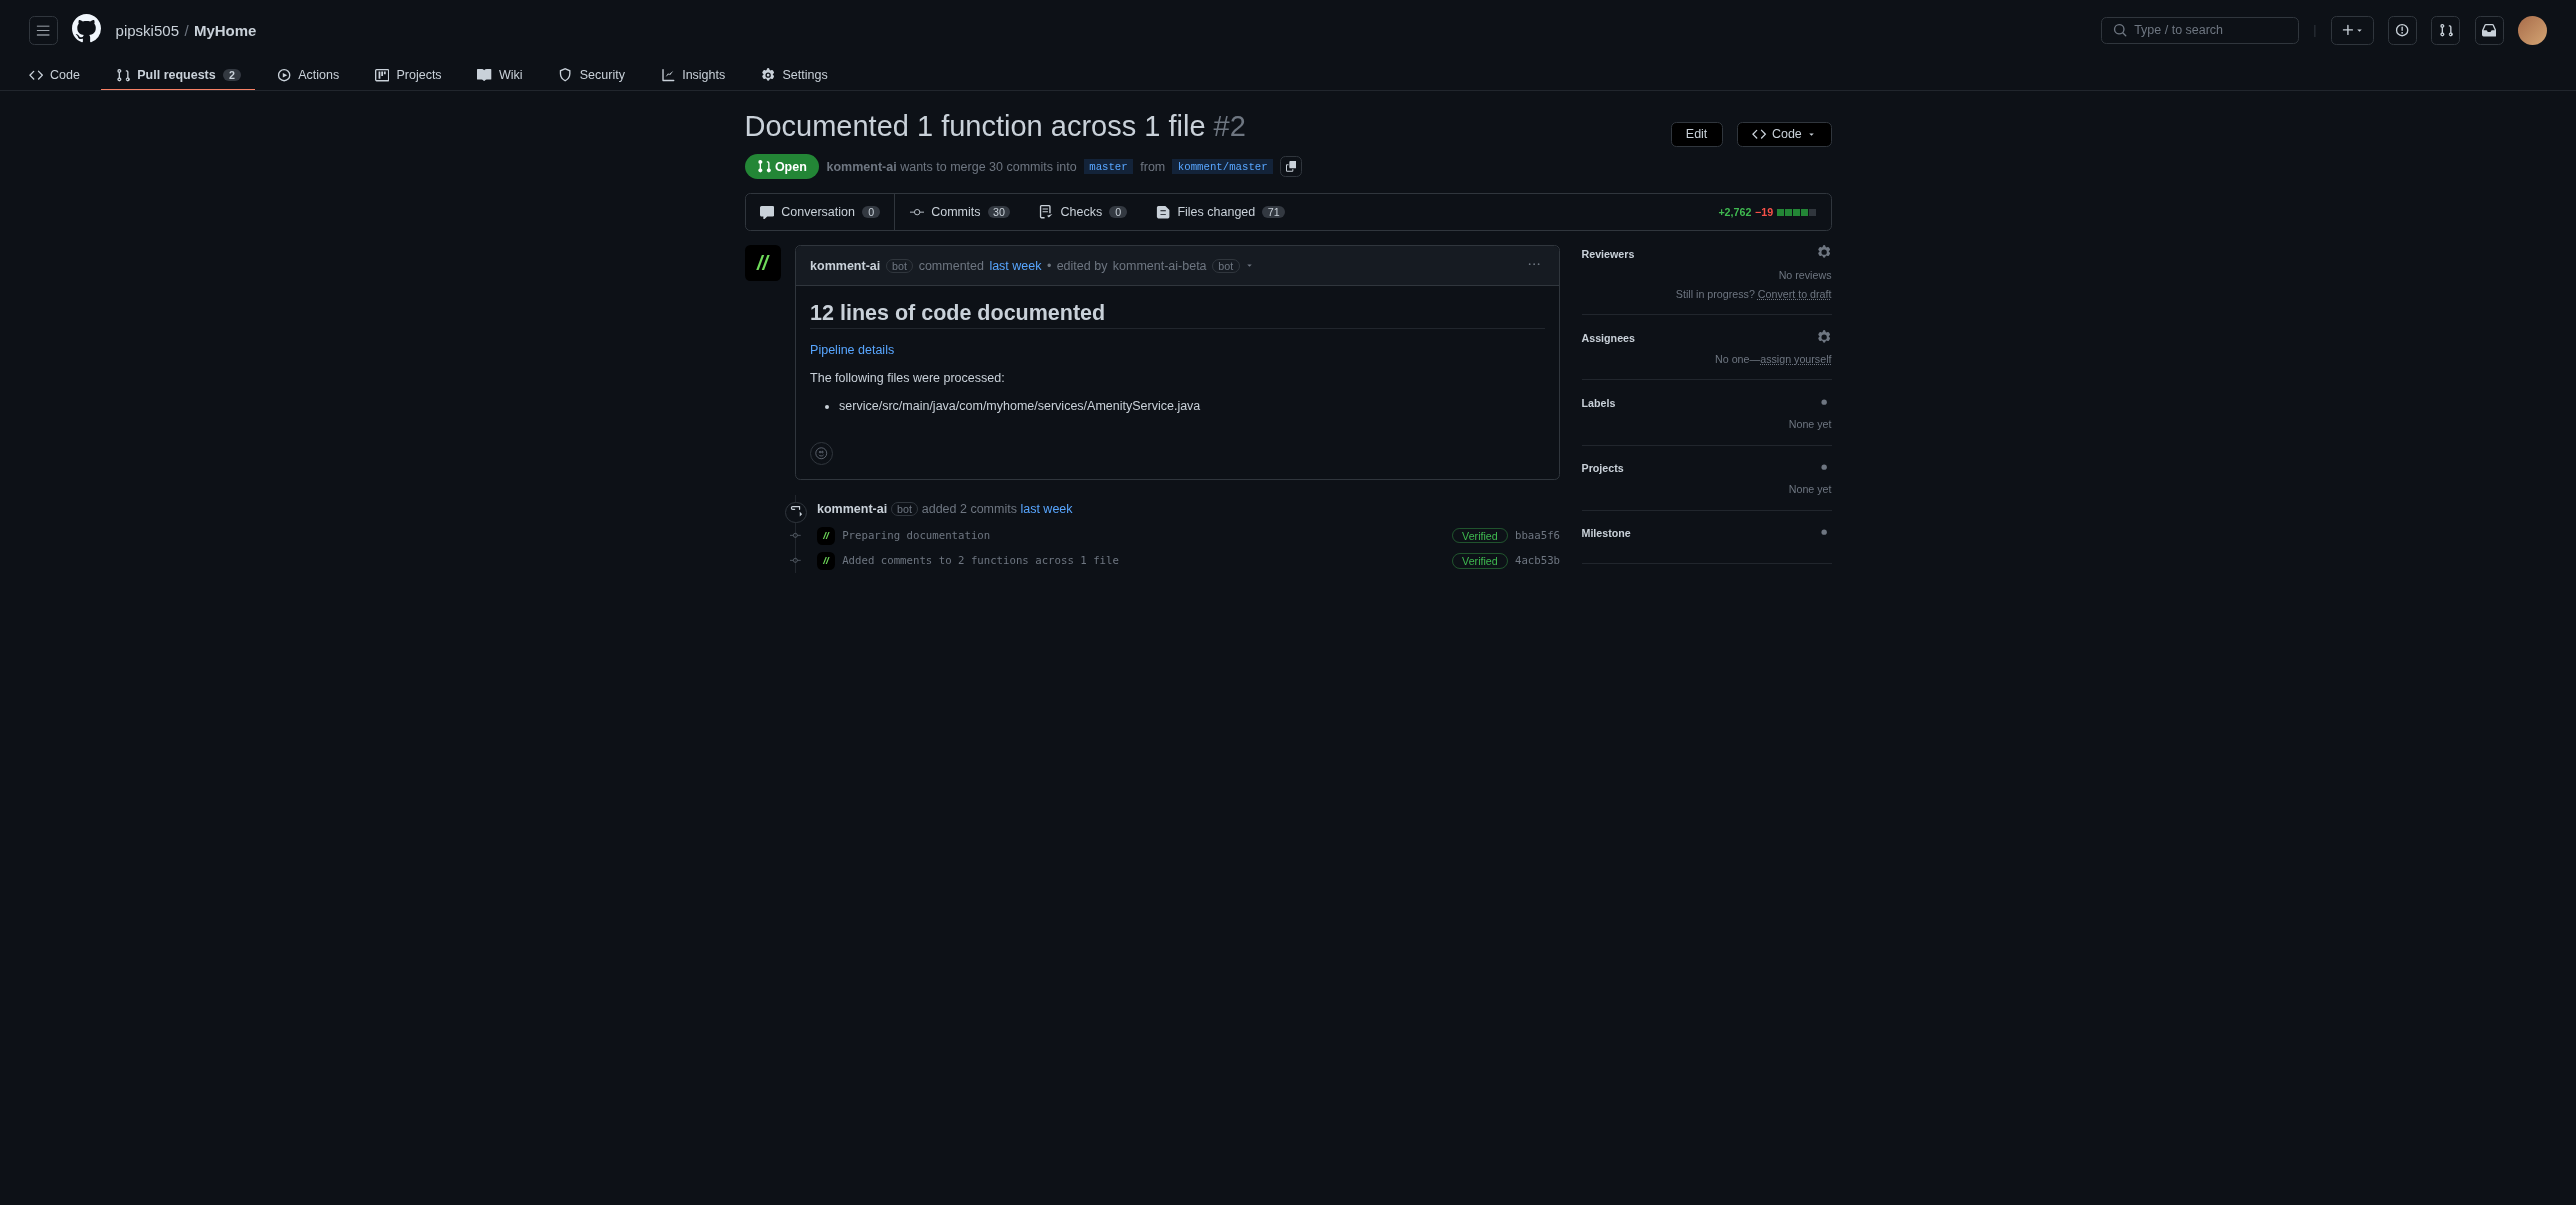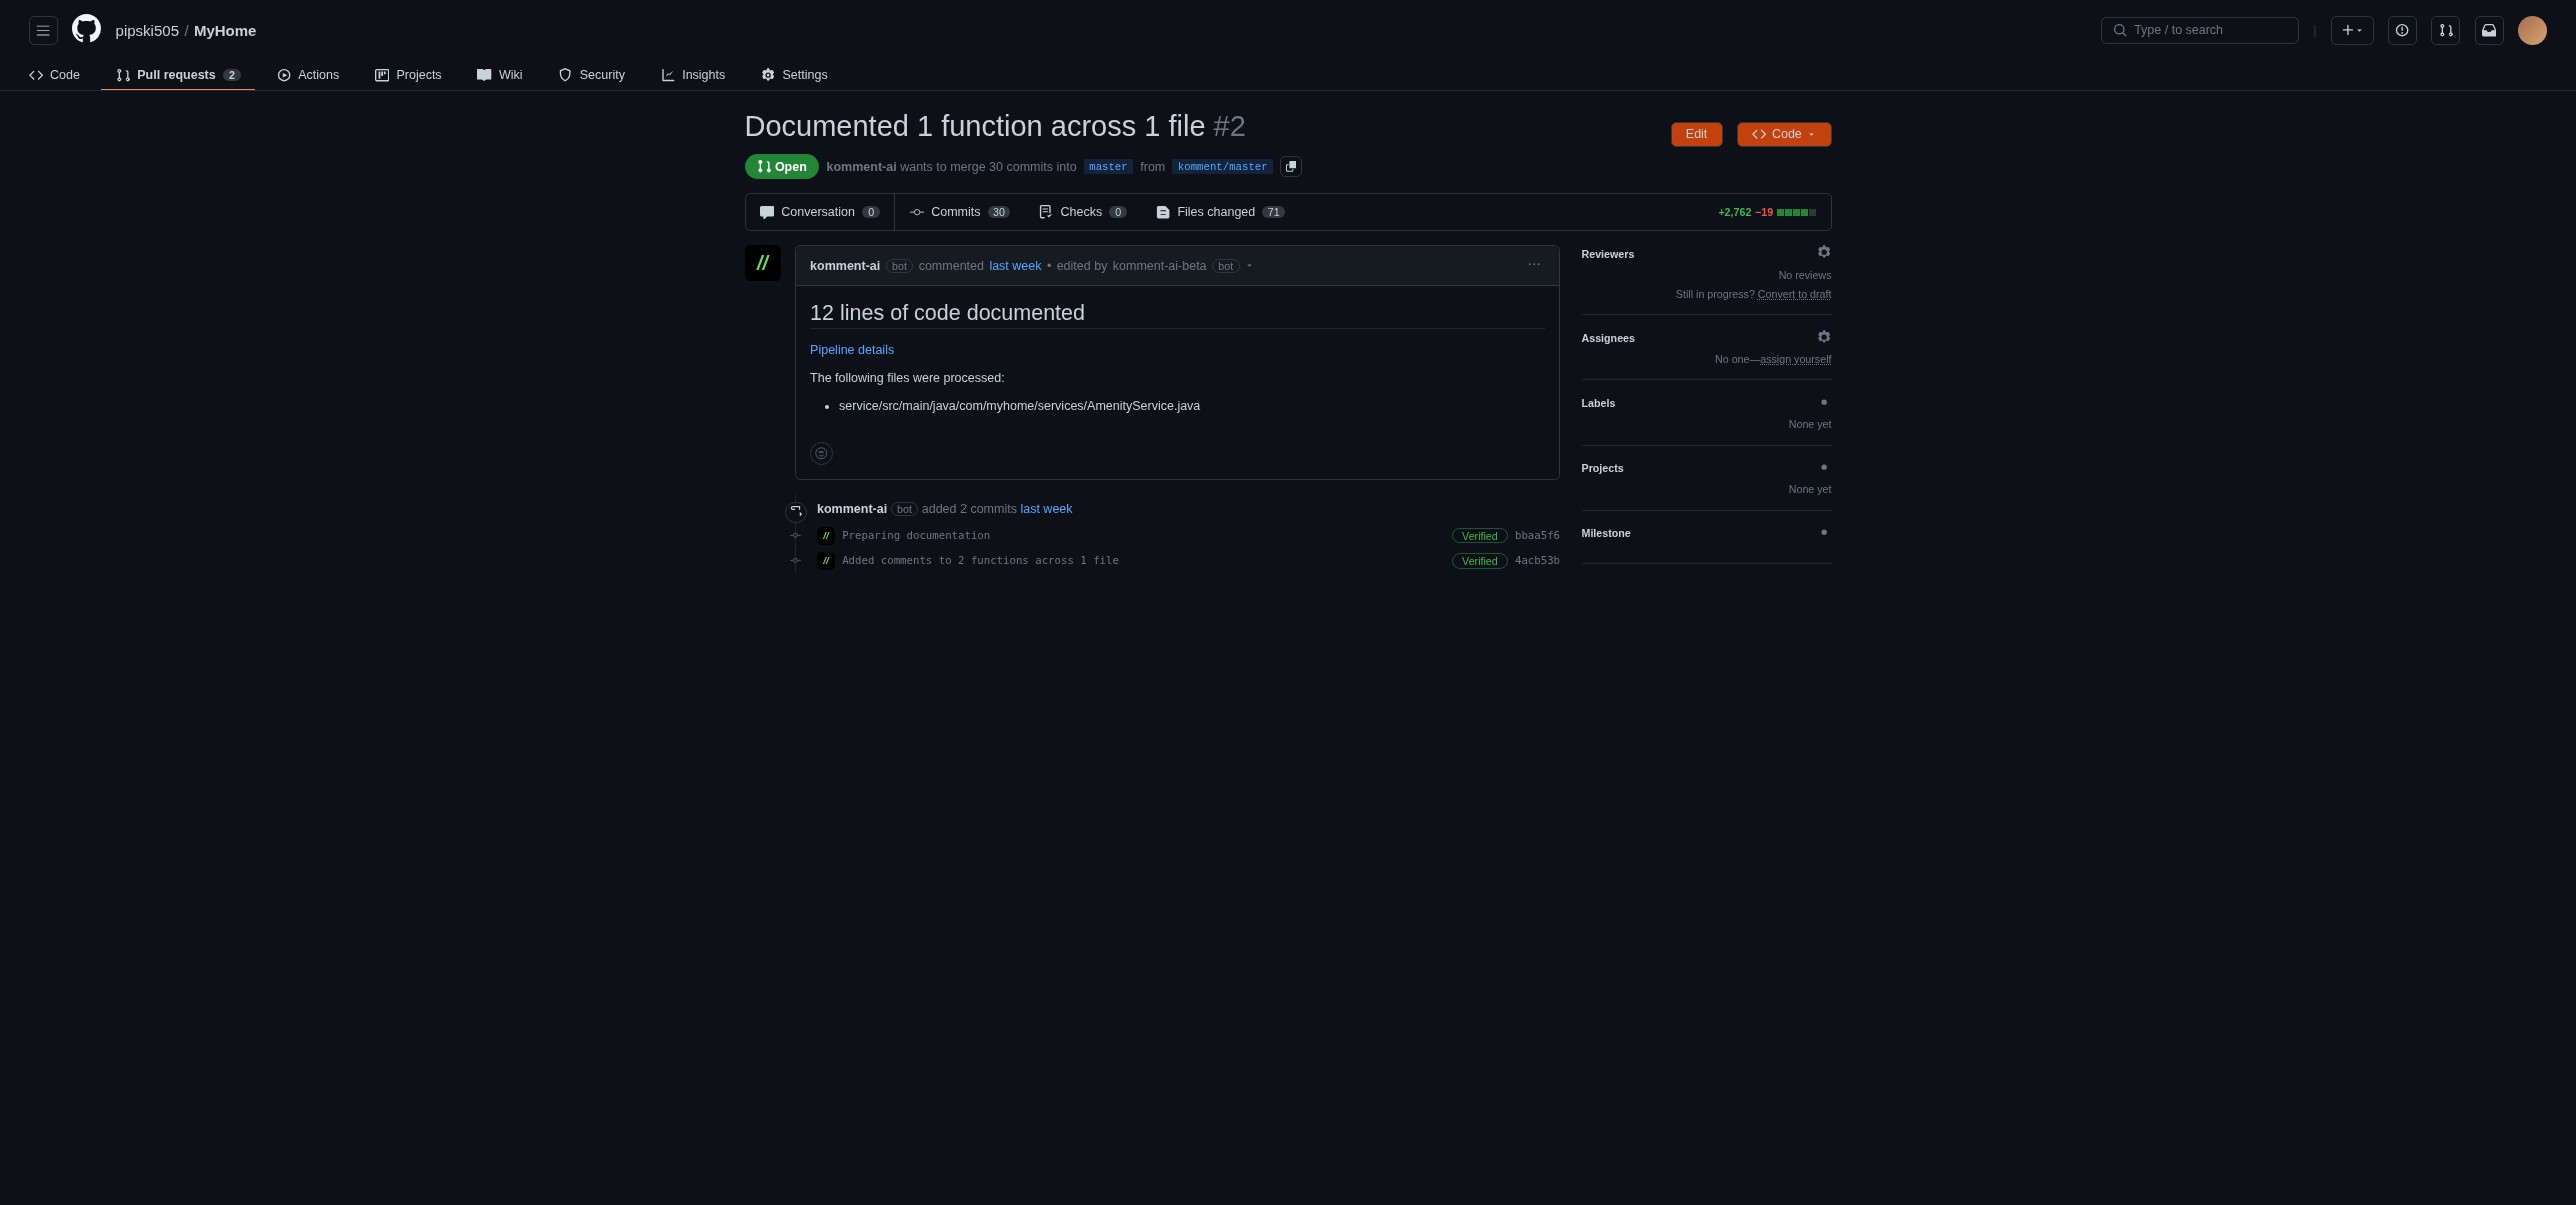--- a/index.html
+++ b/index.html
@@ -24,21 +24,21 @@
 .repo-nav { display: flex; gap: 7.2px; padding: 0 14.3px; border-bottom: 0.9px solid #21262d; }
 .repo-nav-item { display: flex; align-items: center; gap: 7.2px; padding: 7.2px 14.3px; color: #c9d1d9; border-bottom: 1.8px solid transparent; }
 .repo-nav-item.active { border-bottom-color: #f78166; font-weight: 600; }
 .counter { background: rgba(110,118,129,0.4); border-radius: 9px; padding: 0 5.4px; font-size: 10.7px; min-width: 18px; text-align: center; }
 
 
 .pr-content { max-width: 1145px; margin: 0 auto; padding: 14.3px 29px; }
 .pr-title-row { display: flex; align-items: center; gap: 14.3px; flex-wrap: wrap; }
 .pr-title { font-size: 29px; font-weight: 400; flex: 1; }
 .pr-title .pr-num { color: #6e7681; font-weight: 300; }
-.btn { padding: 4.5px 14.3px; border: 0.9px solid #30363d; border-radius: 5.4px; background: #c2410c; color: #c9d1d9; font-size: 12.5px; display: inline-flex; align-items: center; gap: 5.4px; margin-top: 16px; }
+.btn { padding: 4.5px 14.3px; border: 0.9px solid #30363d; border-radius: 5.4px; background: #000000; color: #c9d1d9; font-size: 12.5px; display: inline-flex; align-items: center; gap: 5.4px; margin-top: 16px; }
 .pr-meta-row { display: flex; align-items: center; gap: 7.2px; margin-top: 7.2px; flex-wrap: wrap; }
 .state-badge { display: inline-flex; align-items: center; gap: 3.6px; background: #238636; color: #fff; padding: 5.4px 12.5px; border-radius: 18px; font-weight: 600; }
 .pr-meta-text { color: #6e7681; }
 .pr-meta-text a { color: #6e7681; font-weight: 600; }
 .branch { background: rgba(56,139,253,0.15); color: #58a6ff; padding: 1.8px 5.4px; border-radius: 0; font-family: Liberation Mono, monospace; font-size: 10.7px; }
 .copy-btn { width: 21.5px; height: 21.5px; border: 0.9px solid #30363d; border-radius: 5.4px; display: inline-flex; align-items: center; justify-content: center; }
 
 
 .pr-tabs-row { display: flex; align-items: center; border: 0.9px solid #30363d; border-radius: 5.4px; margin-top: 14.3px; }
 .pr-tab { display: flex; align-items: center; gap: 7.2px; padding: 10.7px 14.3px; color: #c9d1d9; }
@@ -60,21 +60,21 @@
 
 .comment-wrap { display: flex; gap: 14.3px; }
 .comment-avatar { width: 36px; height: 36px; border-radius: 5.4px; background: #000; display: flex; align-items: center; justify-content: center; color: #6fdc5b; font-weight: 700; font-style: italic; font-size: 19.7px; flex-shrink: 0; }
 .comment-box { flex: 1; border: 0.9px solid #30363d; border-radius: 5.4px; }
 .comment-header { display: flex; align-items: center; gap: 5.4px; padding: 7.2px 14.3px; border-bottom: 0.9px solid #30363d; background: #161b22; border-top-left-radius: 5.4px; border-top-right-radius: 5.4px; font-size: 12.5px; color: #6e7681; flex-wrap: wrap; }
 .comment-header .author { color: #c9d1d9; font-weight: 600; }
 .bot-badge { border: 0.9px solid #30363d; border-radius: 9px; padding: 0 5.4px; font-size: 10.7px; color: #6e7681; }
 .comment-header-spacer { flex: 1; }
 .kebab { color: #6e7681; padding: 3.6px; }
 .comment-body { padding: 14.3px; }
-.comment-body h1 { font-size: 21.5px; font-weight: 400; border-bottom: 0.9px solid #21262d; padding-bottom: 2px; margin-bottom: 14.3px; }
+.comment-body h1 { font-size: 21.5px; font-weight: 700; border-bottom: 0.9px solid #21262d; padding-bottom: 2px; margin-bottom: 14.3px; }
 .comment-body p { margin-bottom: 14.3px; margin-top: 8px; }
 .comment-body ul { padding-left: 29px; margin-bottom: 14.3px; }
 .reaction-bar { padding: 0 14.3px 14.3px; }
 .react-btn { width: 23px; height: 23px; border: 0.9px solid #30363d; border-radius: 50%; display: inline-flex; align-items: center; justify-content: center; color: #6e7681; }
 
 
 .timeline { margin-left: 50px; border-left: 1.8px solid #21262d; padding-left: 21.5px; margin-top: 14.3px; position: relative; }
 .timeline-item { position: relative; padding: 7.2px 0; }
 .timeline-marker { position: absolute; left: -32px; top: 7.2px; width: 21.5px; height: 21.5px; background: #0d1117; border: 1.8px solid #30363d; border-radius: 50%; display: flex; align-items: center; justify-content: center; }
 .timeline-text { color: #6e7681; }

